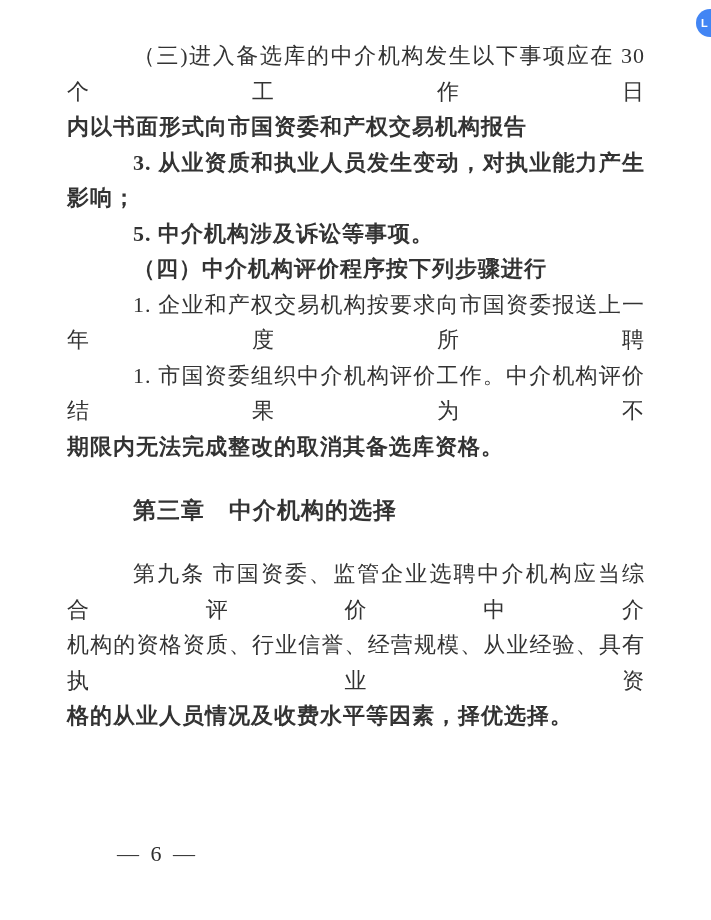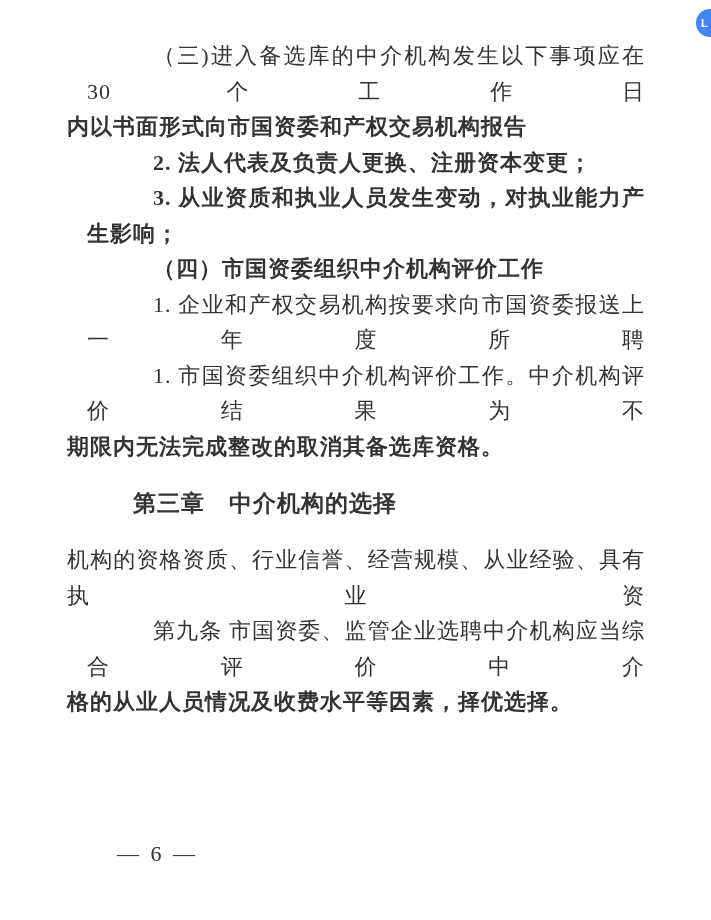--- a/index.html
+++ b/index.html
@@ -24,30 +24,30 @@
   }
   .para { margin: 0; padding: 0; }
   .line {
     font-size: 22px;
     line-height: 35.5px;
     letter-spacing: 1px;
     text-align: justify;
     text-align-last: justify;
     color: #333333;
   }
-  .line.first { text-indent: 66px; margin-left: 20px; }
+  .line.first { text-indent: 66px; }
   .line.last { text-align-last: left; font-weight: bold; }
   .chapter-heading {
     font-family: "Liberation Sans", "DejaVu Sans", sans-serif;
     font-weight: bold;
     font-size: 23px;
     line-height: 36px;
     letter-spacing: 1px;
     color: #333333;
-    margin: 21px 0;
+    margin: 28px 0;
     text-indent: 66px;
   }
   .page-number {
     position: absolute;
     left: 117px;
     top: 841px;
     font-size: 22px;
     letter-spacing: 3px;
     color: #2f2f2f;
   }
@@ -77,44 +77,44 @@
 <body style="background: rgb(255, 255, 255);">
 
 <div class="content">
 
   <div class="para">
     <div class="line first">（三)进入备选库的中介机构发生以下事项应在 30 个工作日</div>
     <div class="line last">内以书面形式向市国资委和产权交易机构报告</div>
   </div>
 
   <div class="para">
-    <div class="line first last">2. 法人代表及负责人更换、注册资本变更；</div>
+    <div class="line first last">3. 从业资质和执业人员发生变动，对执业能力产生影响；</div>
   </div>
   <div class="para">
-    <div class="line first last">3. 从业资质和执业人员发生变动，对执业能力产生影响；</div>
+    <div class="line first last">5. 中介机构涉及诉讼等事项。</div>
   </div>
 
   <div class="para">
-    <div class="line first last">（四）市国资委组织中介机构评价工作</div>
+    <div class="line first last">（四）中介机构评价程序按下列步骤进行</div>
   </div>
 
   <div class="para">
     <div class="line first">1. 企业和产权交易机构按要求向市国资委报送上一年度所聘</div>
   </div>
 
   <div class="para">
     <div class="line first">1. 市国资委组织中介机构评价工作。中介机构评价结果为不</div>
     <div class="line last">期限内无法完成整改的取消其备选库资格。</div>
   </div>
 
   <h2 class="chapter-heading">第三章　中介机构的选择</h2>
 
   <div class="para">
+    <div class="line first">第九条 市国资委、监管企业选聘中介机构应当综合评价中介</div>
     <div class="line">机构的资格资质、行业信誉、经营规模、从业经验、具有执业资</div>
-    <div class="line first">第九条 市国资委、监管企业选聘中介机构应当综合评价中介</div>
     <div class="line last">格的从业人员情况及收费水平等因素，择优选择。</div>
   </div>
 
 </div>
 
 <div class="page-number">— 6 —</div>
 
 <div class="floating-widget" style="background: rgb(66, 133, 244);">
   <span class="widget-glyph">L</span>
 </div>

